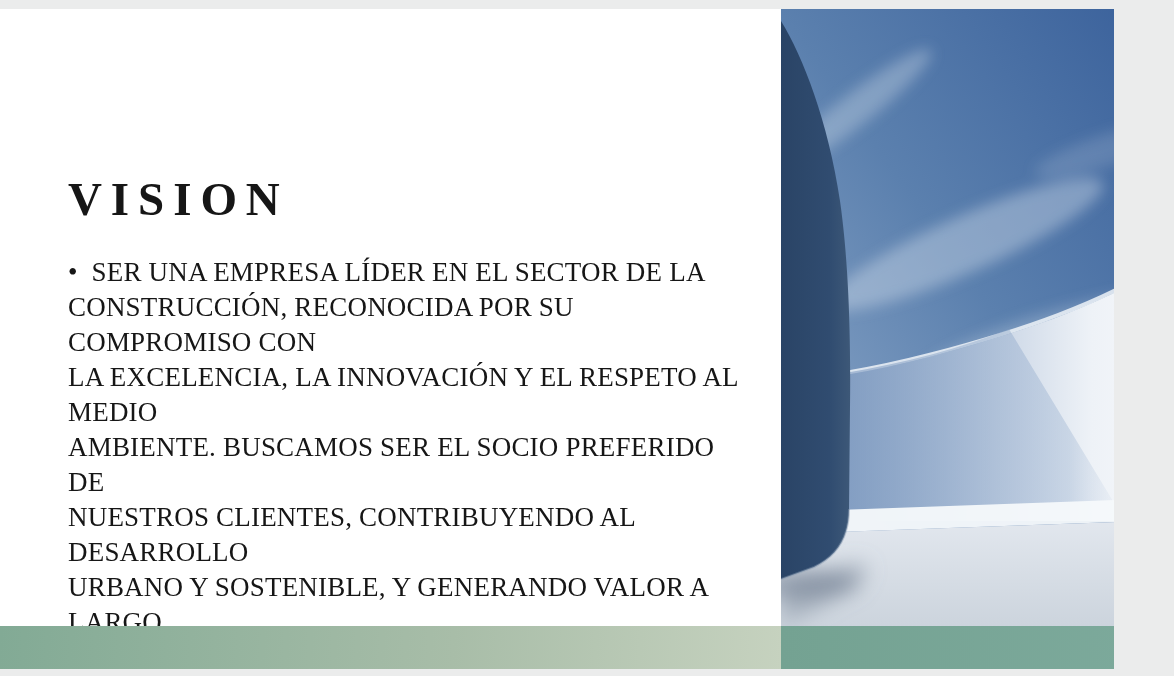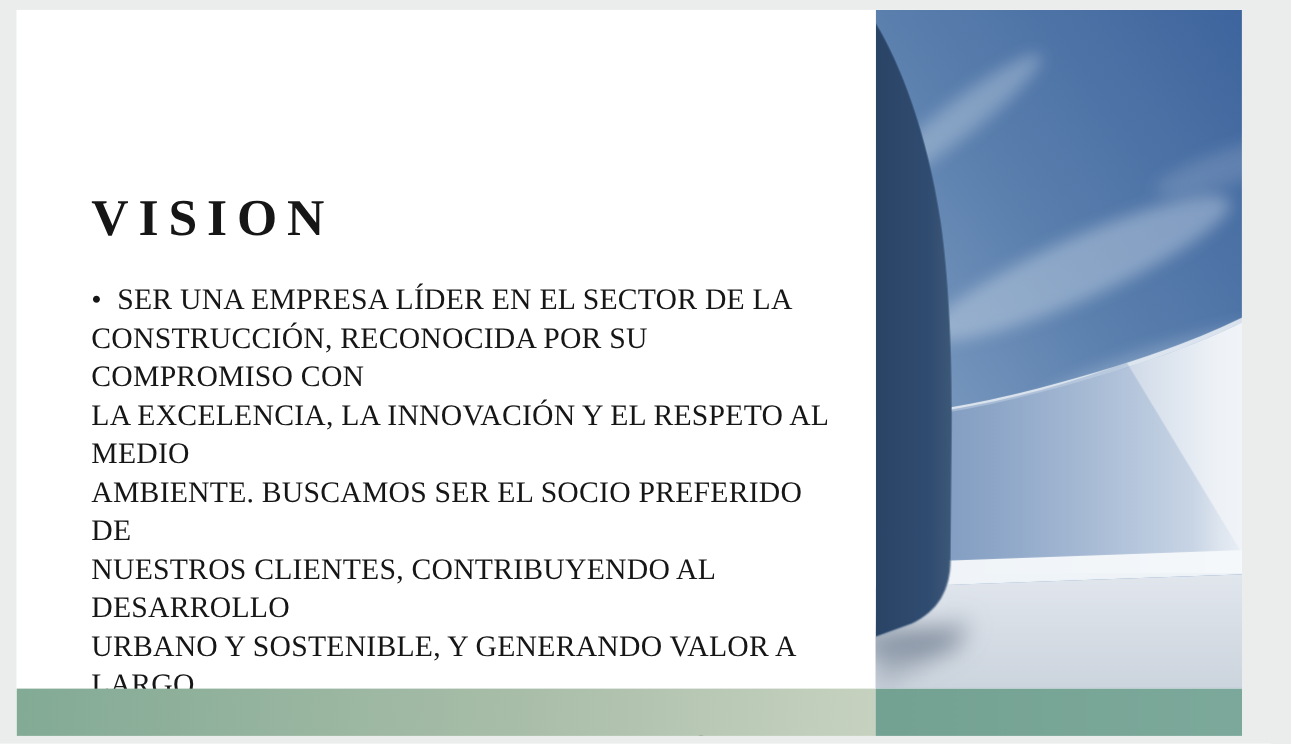--- a/index.html
+++ b/index.html
@@ -4,21 +4,21 @@
 <style>
   * { margin: 0; padding: 0; box-sizing: border-box; }
   html, body { width: 1174px; height: 676px; overflow: hidden; }
   body {
     background: var(--canvas-gray, #ebecec);
     font-family: "Liberation Serif", serif;
     position: relative;
   }
   .slide {
     position: absolute;
-    left: 15px; top: 9px;
+    left: 0; top: 9px;
     width: 1114px; height: 660px;
     background: #ffffff;
     overflow: hidden;
   }
   .slide-title {
     position: absolute;
     left: 68px; top: 167px;
     font-family: "Liberation Serif", serif;
     font-size: 47px;
     font-weight: 700;

